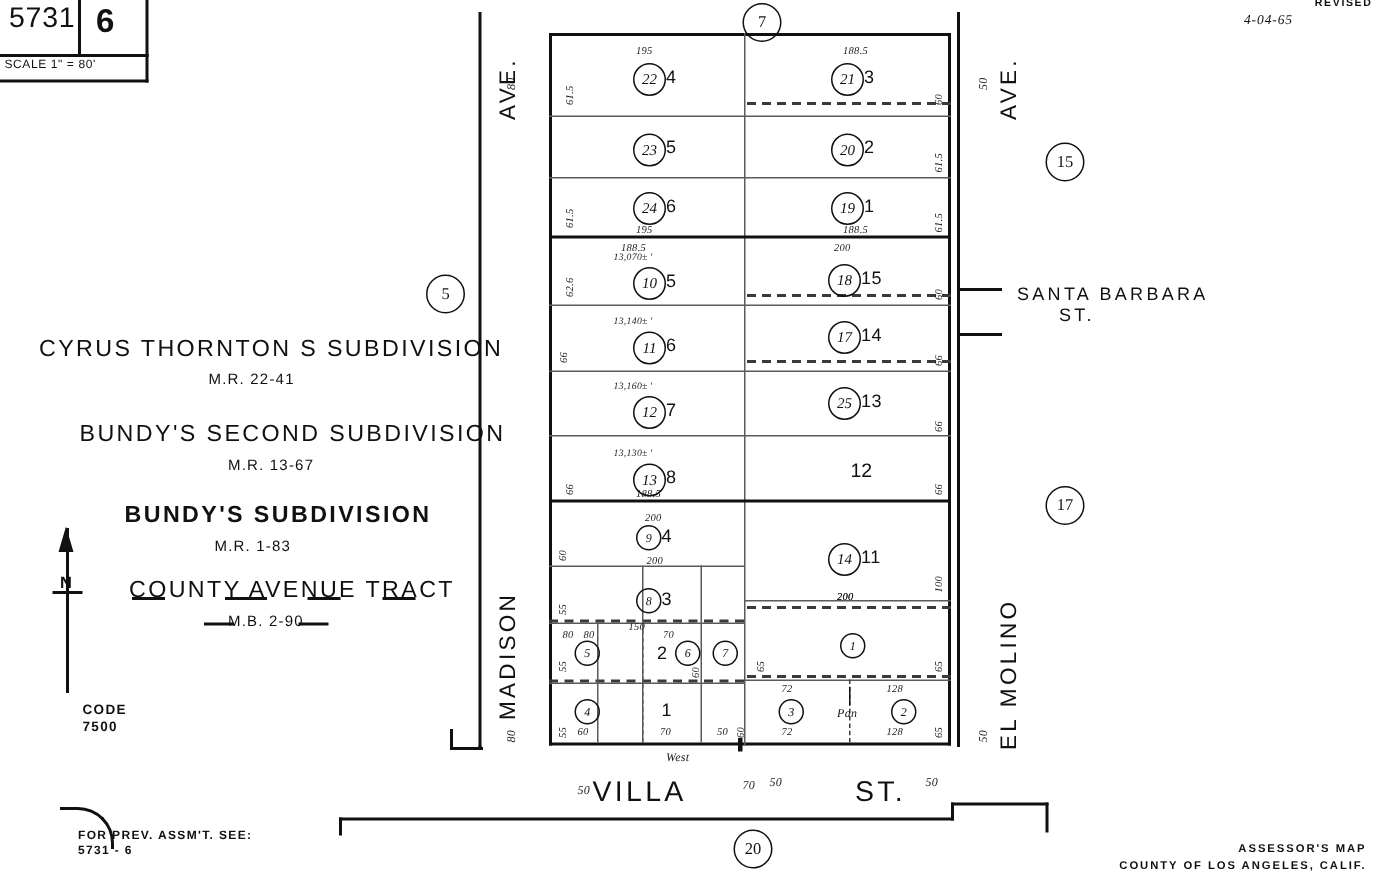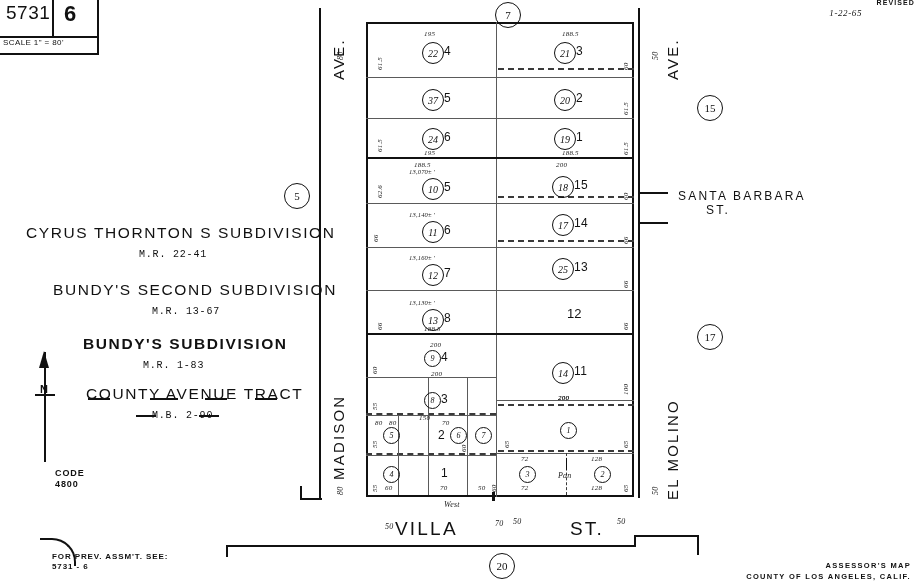--- a/index.html
+++ b/index.html
@@ -15,21 +15,21 @@
   #scale-box{left:0;top:36px;width:97px;height:17px;border-right:2px solid #111;border-bottom:2px solid #111;}
   #scale-text{left:3px;top:38px;font-size:8px;letter-spacing:.4px;}
 
   
   #revised-label{right:4px;top:-1px;font-size:7px;font-weight:bold;letter-spacing:1.1px;}
   #revised-date{right:57px;top:8px;font-size:9px;font-style:italic;
                 font-family:"Liberation Serif",serif;letter-spacing:.6px;}
 
   
   .sub-title{font-size:15.5px;letter-spacing:1.6px;white-space:nowrap;}
-  .sub-ref{font-size:10px;letter-spacing:.8px;white-space:nowrap;font-family:Liberation Mono, monospace;}
+  .sub-ref{font-size:10px;letter-spacing:.8px;white-space:nowrap;}
   .dashline{display:inline-block;border-bottom:2px solid #111;}
 
   
   #code-blk{left:55px;top:468px;font-size:9px;line-height:1.18;letter-spacing:.9px;font-weight:bold;}
   #prev-blk{left:52px;top:552px;font-size:8px;line-height:1.25;letter-spacing:.9px;font-weight:bold;}
 
   
   #footer{right:8px;bottom:6px;text-align:right;font-size:7.5px;line-height:1.5;
           letter-spacing:1.3px;font-weight:bold;font-family:"Liberation Sans",sans-serif;}
 
@@ -70,21 +70,21 @@
 <body>
 
 <div class="abs" id="book-box"></div>
 <div class="abs" id="book-num">5731</div>
 <div class="abs" id="page-divider"></div>
 <div class="abs" id="page-num">6</div>
 <div class="abs" id="scale-box"></div>
 <div class="abs" id="scale-text">SCALE 1" = 80'</div>
 
 <div class="abs" id="revised-label">REVISED</div>
-<div class="abs" id="revised-date">1-22-65</div>
+<div class="abs" id="revised-date">4-04-65</div>
 
 <div class="abs" style="left:26px;top:224px;">
   <span class="sub-title">CYRUS THORNTON S SUBDIVISION</span>
 </div>
 <div class="abs" style="left:139px;top:243px;">
   <span class="sub-ref">M.R. 22-41</span>
 </div>
 
 <div class="abs" style="left:53px;top:281px;">
   <span class="sub-title">BUNDY'S SECOND SUBDIVISION</span>
@@ -114,21 +114,21 @@
 <div class="abs dashline" style="left:136px;top:415px;width:20px;"></div>
 <div class="abs dashline" style="left:199px;top:415px;width:20px;"></div>
 
 <div class="abs" style="left:44px;top:352px;width:1.6px;height:110px;background:#111;"></div>
 <div class="abs" style="left:39px;top:351px;width:0;height:0;border-left:5px solid transparent;border-right:5px solid transparent;border-bottom:17px solid #111;"></div>
 <div class="abs" style="left:35px;top:394px;width:20px;height:1.6px;background:#111;"></div>
 <div class="abs" id="north-label">N</div>
 
 <div class="abs" id="code-blk">
   <div>CODE</div>
-  <div>4800</div>
+  <div>7500</div>
 </div>
 <div class="abs" id="prev-blk">
   <div>FOR PREV. ASSM'T. SEE:</div>
   <div>5731 - 6</div>
 </div>
 
 <div class="abs" id="footer">
   <div>ASSESSOR'S MAP</div>
   <div>COUNTY OF LOS ANGELES, CALIF.</div>
 </div>
@@ -187,21 +187,21 @@
 <div class="abs dashed-v" style="left:566px;top:453px;height:42px;"></div>
 
 <div class="abs vline" style="left:428px;top:377px;height:118px;"></div>
 <div class="abs vline" style="left:467px;top:377px;height:118px;"></div>
 <div class="abs vline" style="left:398px;top:415px;height:80px;"></div>
 
 <div class="circ circ-md" style="left:422px;top:42px;">22</div>
 <div class="lotnum" style="left:444px;top:44px;">4</div>
 <div class="dim" style="left:424px;top:30px;">195</div>
 
-<div class="circ circ-md" style="left:422px;top:89px;">37</div>
+<div class="circ circ-md" style="left:422px;top:89px;">23</div>
 <div class="lotnum" style="left:444px;top:91px;">5</div>
 
 <div class="circ circ-md" style="left:422px;top:128px;">24</div>
 <div class="lotnum" style="left:444px;top:130px;">6</div>
 <div class="dim" style="left:424px;top:149px;">195</div>
 
 <div class="circ circ-md" style="left:422px;top:178px;">10</div>
 <div class="lotnum" style="left:444px;top:180px;">5</div>
 <div class="dim" style="left:414px;top:161px;">188.5</div>
 <div class="dim dim-area" style="left:409px;top:168px;">13,070± '</div>

